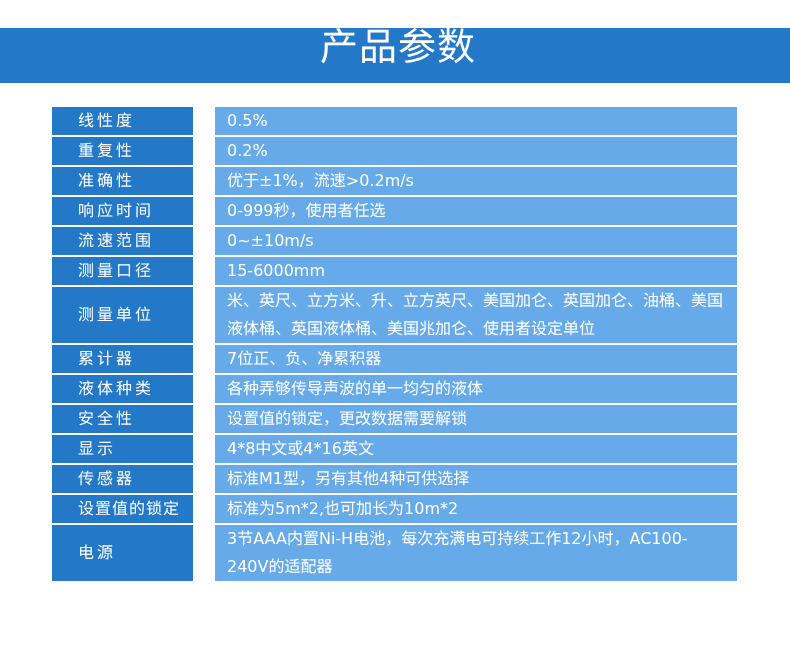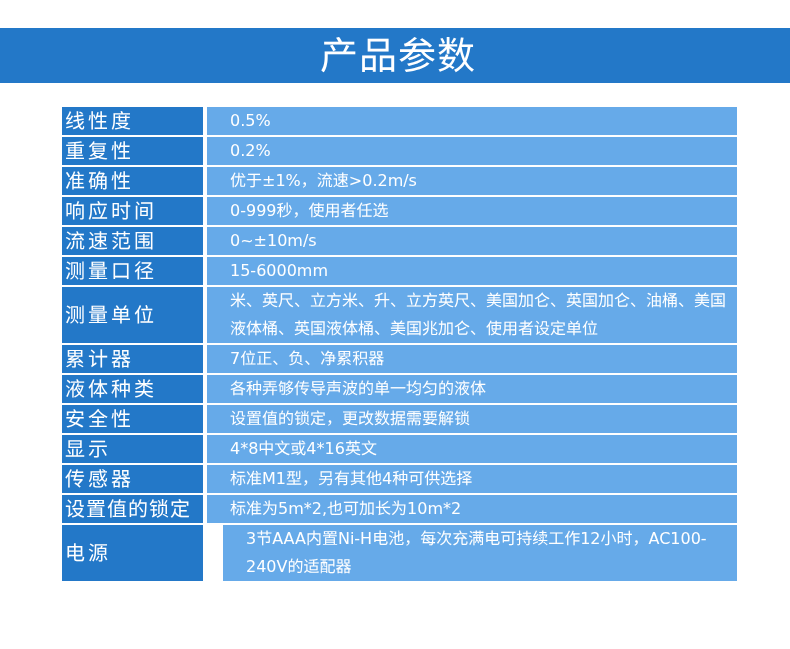--- a/index.html
+++ b/index.html
@@ -23,21 +23,20 @@
 
   
   .header-band {
     position: absolute;
     left: 0;
     top: 28px;
     width: 790px;
     height: 55px;
     background: #2378c8;
     display: flex;
-    align-items: center;
     justify-content: center;
   }
   .header-title {
     color: #ffffff;
     font-size: 38px;
     line-height: 1;
     letter-spacing: 1px;
     font-weight: 400;
     white-space: nowrap;
     margin-left: 6px;
@@ -50,44 +49,42 @@
     top: 107px;
     width: 685px;
   }
   .spec-row {
     display: flex;
     align-items: stretch;
     margin-bottom: 2px;
   }
   .spec-row:last-child {
     margin-bottom: 0;
-    gap: 16px;
   }
   .spec-label {
     flex: 0 0 141px;
     width: 141px;
     background: #2378c8;
     color: #ffffff;
-    font-size: 20px;
+    font-size: 16px;
     display: flex;
     align-items: center;
-    padding: 0 0 0 3px;
+    padding: 0 0 0 26px;
     box-sizing: border-box;
     letter-spacing: 3px;
     line-height: 1.25;
-    margin-left: 10px;
   }
   .spec-value {
     flex: 1 1 auto;
-    margin-left: 4px;
+    margin-left: 22px;
     background: #66aae9;
     color: #ffffff;
     font-size: 16px;
     line-height: 28px;
-    padding: 0 8px 0 23px;
+    padding: 0 8px 0 12px;
     box-sizing: border-box;
     min-height: 28px;
     white-space: pre-line;
   }
 
   
   .spec-label.tight {
     letter-spacing: 1px;
   }
 </style>

